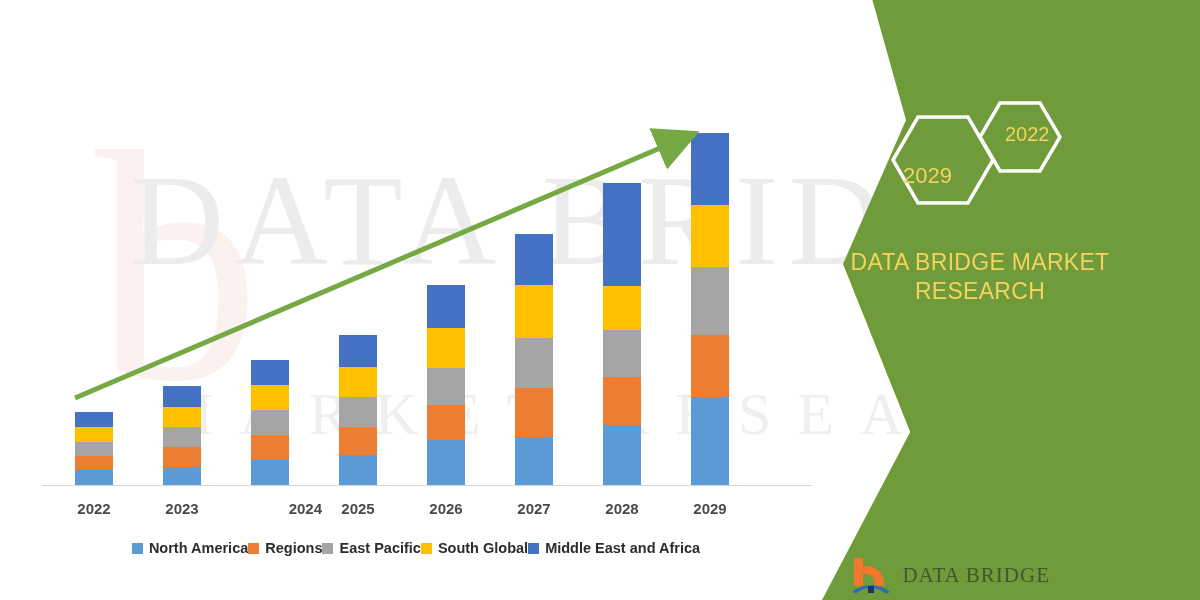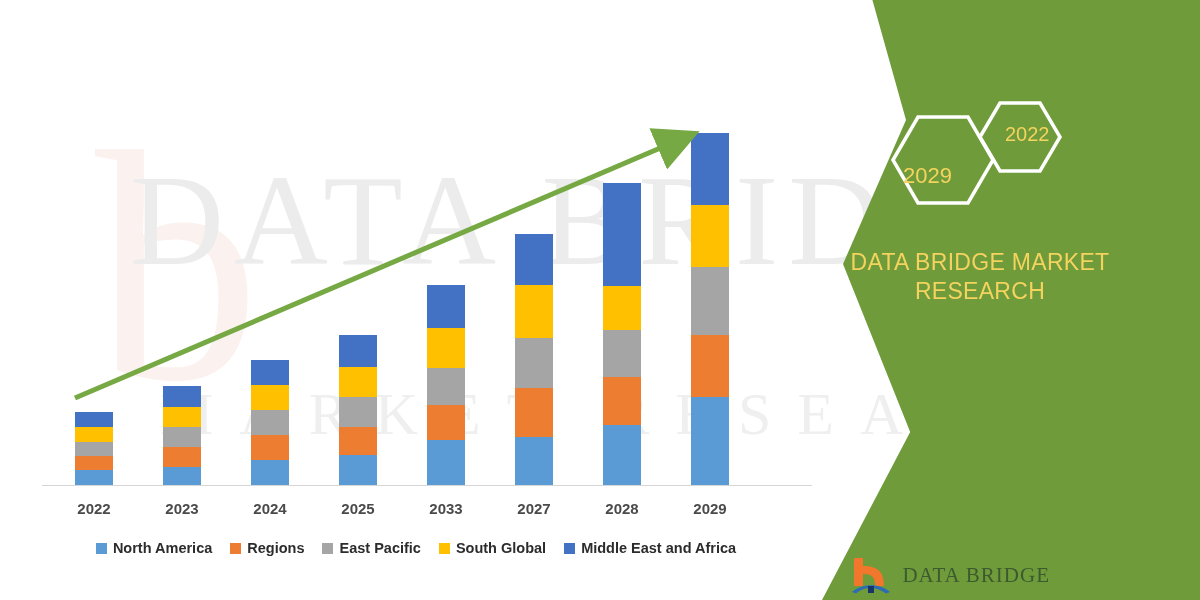--- a/index.html
+++ b/index.html
@@ -85,21 +85,21 @@
     position: absolute; bottom: 115px; width: 38px;
     display: flex; flex-direction: column; justify-content: flex-end;
   }
   .seg { width: 100%; }
   .xlabel {
     position: absolute; top: 500px; width: 80px; text-align: center;
     font-size: 15px; color: #4A4A4A; font-weight: bold;
   }
   .legend {
     position: absolute; left: 46px; top: 540px; width: 740px;
-    display: flex; align-items: center; justify-content: center; gap: 18px;
+    display: flex; align-items: center; justify-content: center; 
     z-index: 3;
   }
   .legend-item { display: flex; align-items: center; gap: 6px; }
   .legend-swatch { width: 11px; height: 11px; display: inline-block; }
   .legend-label { font-size: 14.5px; color: #2C2C2C; font-weight: bold; white-space: nowrap; }
   .arrow { position: absolute; left: 0; top: 0; z-index: 3; pointer-events: none; }
 </style>
 </head>
 <body>
 
@@ -168,23 +168,23 @@
           <div class="seg" style="height: 72px; background: rgb(67, 114, 196);"></div>
           <div class="seg" style="height: 62px; background: rgb(255, 192, 0);"></div>
           <div class="seg" style="height: 68px; background: rgb(165, 165, 165);"></div>
           <div class="seg" style="height: 62px; background: rgb(237, 125, 49);"></div>
           <div class="seg" style="height: 88px; background: rgb(91, 155, 213);"></div>
         </div>
       </div>
     <div id="xlabels">
         <div class="xlabel" style="left: 54px;">2022</div>
         <div class="xlabel" style="left: 142px;">2023</div>
-        <div class="xlabel" style="left: 230px;">2024</div>
+        <div class="xlabel" style="left: 242px; text-align: right;">2024</div>
         <div class="xlabel" style="left: 318px;">2025</div>
-        <div class="xlabel" style="left: 406px;">2033</div>
+        <div class="xlabel" style="left: 406px;">2026</div>
         <div class="xlabel" style="left: 494px;">2027</div>
         <div class="xlabel" style="left: 582px; text-align: center;">2028</div>
         <div class="xlabel" style="left: 670px;">2029</div>
       </div>
 
     <svg class="arrow" width="820" height="600">
       <defs>
         <marker id="ah" markerWidth="9" markerHeight="9" refX="3" refY="4.5" orient="auto">
           <path d="M0,0 L9,4.5 L0,9 z" fill="#76A943"></path>
         </marker>

